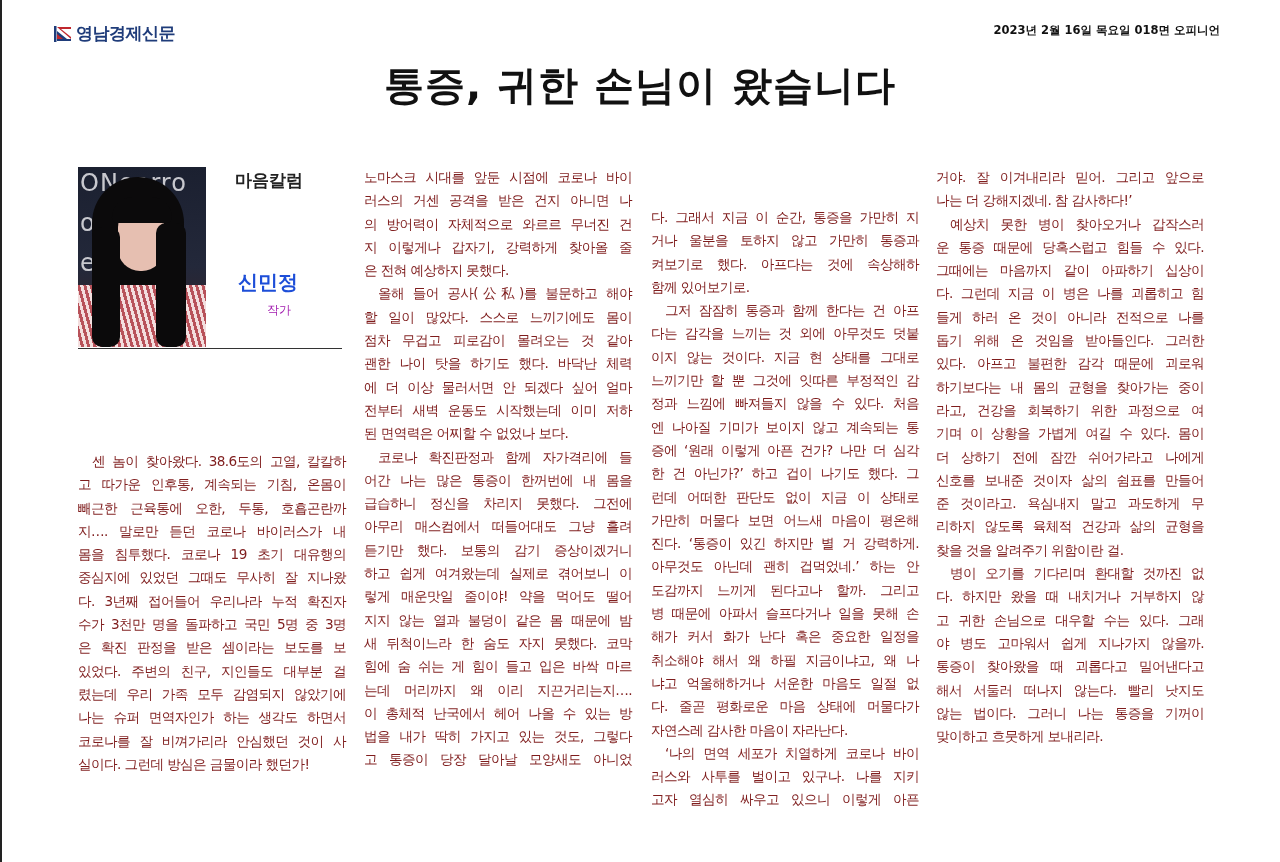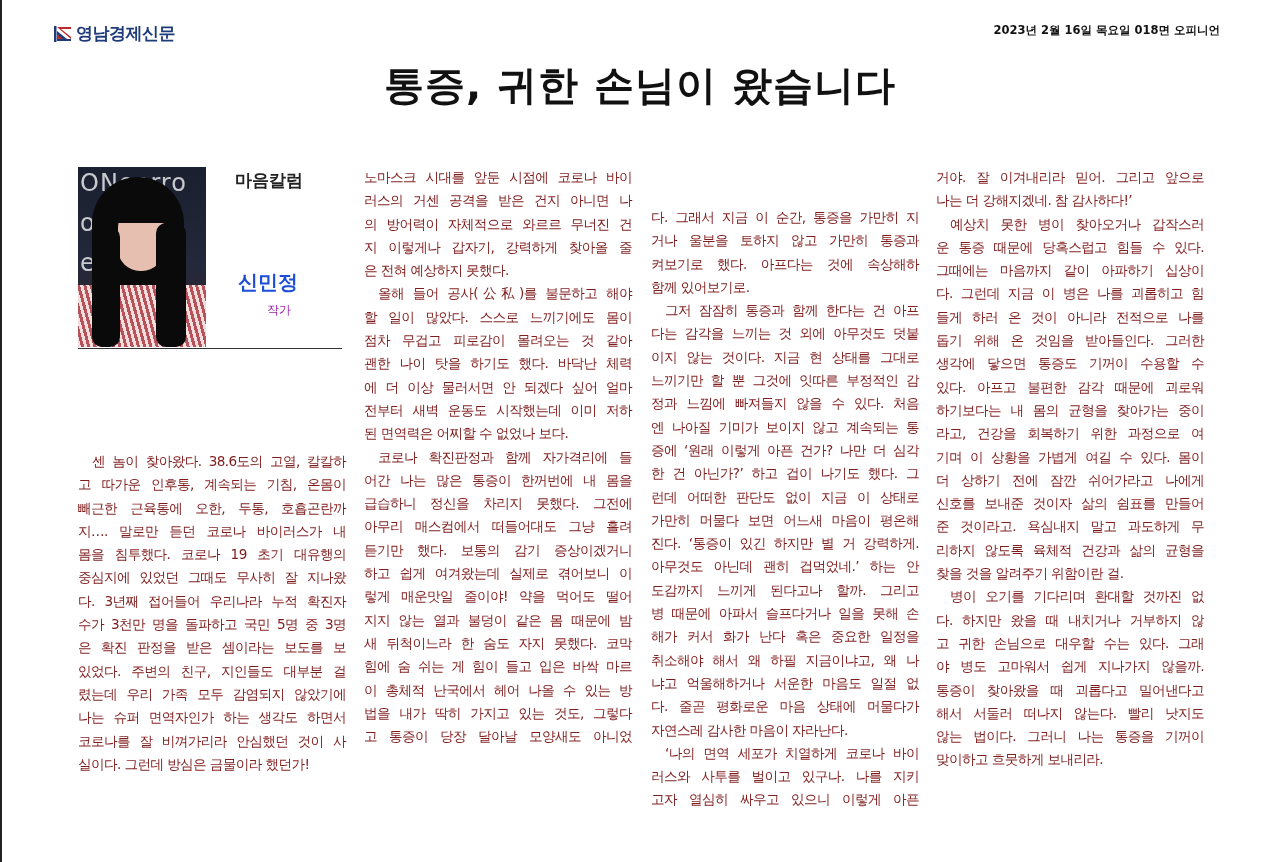--- a/index.html
+++ b/index.html
@@ -111,20 +111,21 @@
     <p class="indent">코로나 확진판정과 함께 자가격리에 들</p>
     <p>어간 나는 많은 통증이 한꺼번에 내 몸을</p>
     <p>급습하니 정신을 차리지 못했다. 그전에</p>
     <p>아무리 매스컴에서 떠들어대도 그냥 흘려</p>
     <p>듣기만 했다. 보통의 감기 증상이겠거니</p>
     <p>하고 쉽게 여겨왔는데 실제로 겪어보니 이</p>
     <p>렇게 매운맛일 줄이야! 약을 먹어도 떨어</p>
     <p>지지 않는 열과 불덩이 같은 몸 때문에 밤</p>
     <p>새 뒤척이느라 한 숨도 자지 못했다. 코막</p>
     <p>힘에 숨 쉬는 게 힘이 들고 입은 바싹 마르</p>
+    <p>는데 머리까지 왜 이리 지끈거리는지….</p>
     <p>이 총체적 난국에서 헤어 나올 수 있는 방</p>
     <p>법을 내가 딱히 가지고 있는 것도, 그렇다</p>
     <p class="">고 통증이 당장 달아날 모양새도 아니었</p>
   </div>
 <div class="col c3">
     <p>다. 그래서 지금 이 순간, 통증을 가만히 지</p>
     <p>거나 울분을 토하지 않고 가만히 통증과</p>
     <p>켜보기로 했다. 아프다는 것에 속상해하</p>
     <p class="last">함께 있어보기로.</p>
     <p class="indent">그저 잠잠히 통증과 함께 한다는 건 아프</p>
@@ -152,21 +153,20 @@
   </div>
 <div class="col c4">
     <p>거야. 잘 이겨내리라 믿어. 그리고 앞으로</p>
     <p class="last">나는 더 강해지겠네. 참 감사하다!’</p>
     <p class="indent">예상치 못한 병이 찾아오거나 갑작스러</p>
     <p>운 통증 때문에 당혹스럽고 힘들 수 있다.</p>
     <p>그때에는 마음까지 같이 아파하기 십상이</p>
     <p>다. 그런데 지금 이 병은 나를 괴롭히고 힘</p>
     <p>들게 하러 온 것이 아니라 전적으로 나를</p>
     <p>돕기 위해 온 것임을 받아들인다. 그러한</p>
-    <p>생각에 닿으면 통증도 기꺼이 수용할 수</p>
     <p>있다. 아프고 불편한 감각 때문에 괴로워</p>
     <p>하기보다는 내 몸의 균형을 찾아가는 중이</p>
     <p>라고, 건강을 회복하기 위한 과정으로 여</p>
     <p>기며 이 상황을 가볍게 여길 수 있다. 몸이</p>
     <p>더 상하기 전에 잠깐 쉬어가라고 나에게</p>
     <p>신호를 보내준 것이자 삶의 쉼표를 만들어</p>
     <p>준 것이라고. 욕심내지 말고 과도하게 무</p>
     <p>리하지 않도록 육체적 건강과 삶의 균형을</p>
     <p class="last">찾을 것을 알려주기 위함이란 걸.</p>
     <p class="indent">병이 오기를 기다리며 환대할 것까진 없</p>

